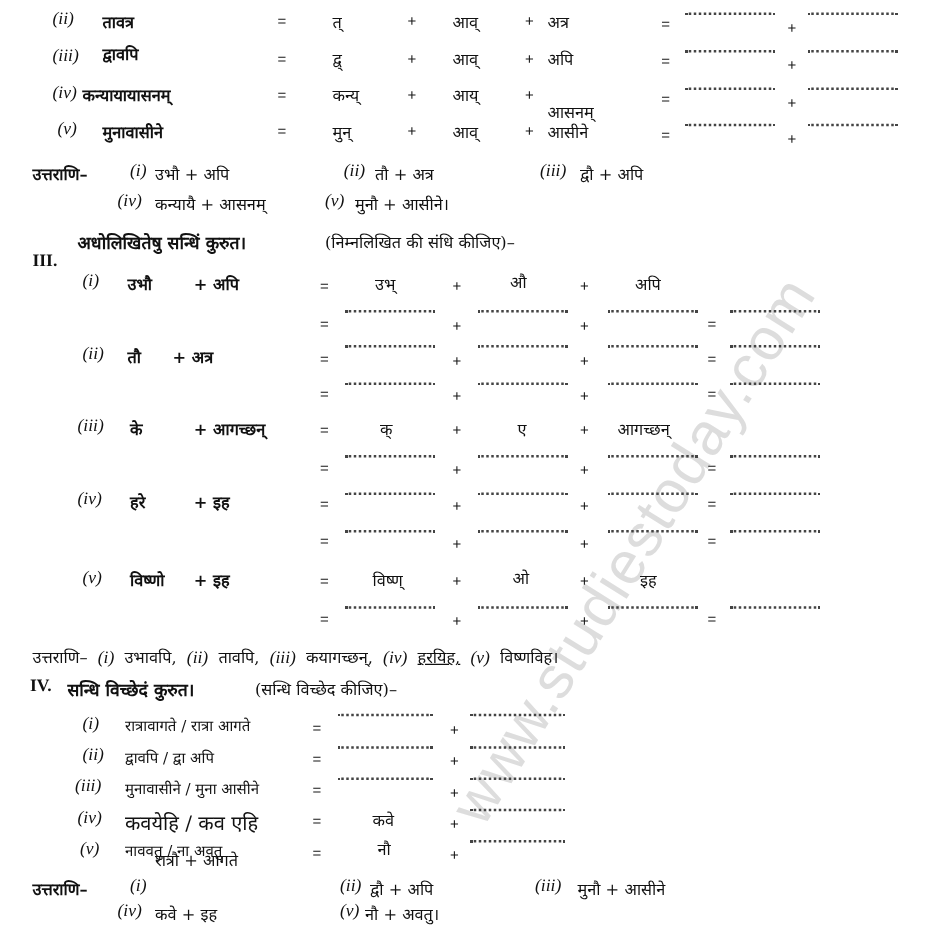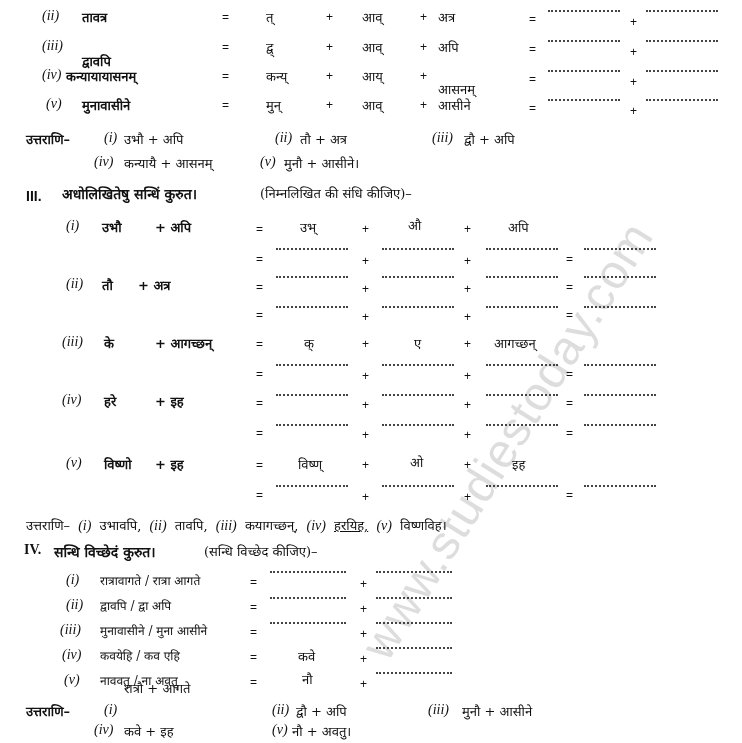--- a/index.html
+++ b/index.html
@@ -29,21 +29,21 @@
   <span class="abs plus" style="left:326px;top:10px">+</span>
   <span class="abs" style="left:362px;top:8px">आव्</span>
   <span class="abs plus" style="left:420px;top:10px">+</span>
   <span class="abs" style="left:438px;top:8px">अत्र</span>
   <span class="abs eq" style="left:529px;top:12px">=</span>
   <div class="blank" style="left:548px;top:10px;width:72px"></div>
   <span class="abs plus" style="left:630px;top:15px">+</span>
   <div class="blank" style="left:646px;top:10px;width:72px"></div>
 
   <span class="abs roman" style="left:42px;top:38px">(iii)</span>
-  <span class="abs b" style="left:82px;top:52px">द्वावपि</span>
+  <span class="abs b" style="left:82px;top:34px">द्वावपि</span>
   <span class="abs eq" style="left:222px;top:40px">=</span>
   <span class="abs" style="left:266px;top:38px">द्व्</span>
   <span class="abs plus" style="left:326px;top:40px">+</span>
   <span class="abs" style="left:362px;top:38px">आव्</span>
   <span class="abs plus" style="left:420px;top:40px">+</span>
   <span class="abs" style="left:438px;top:38px">अपि</span>
   <span class="abs eq" style="left:529px;top:42px">=</span>
   <div class="blank" style="left:548px;top:40px;width:72px"></div>
   <span class="abs plus" style="left:630px;top:45px">+</span>
   <div class="blank" style="left:646px;top:40px;width:72px"></div>
@@ -83,21 +83,21 @@
   <span class="abs" style="left:300px;top:130px">तौ + अत्र</span>
   <span class="abs roman" style="left:432px;top:130px">(iii)</span>
   <span class="abs" style="left:464px;top:130px">द्वौ + अपि</span>
   <span class="abs roman" style="left:94px;top:154px">(iv)</span>
   <span class="abs" style="left:124px;top:154px">कन्यायै + आसनम्</span>
   <span class="abs roman" style="left:260px;top:154px">(v)</span>
   <span class="abs" style="left:284px;top:154px">मुनौ + आसीने।</span>
 </div>
 
 <div>
-  <span class="abs h" style="left:26px;top:188px;font-family:Liberation Sans, sans-serif">III.</span>
+  <span class="abs h" style="left:26px;top:202px;font-family:Liberation Serif, serif">III.</span>
   <span class="abs h" style="left:62px;top:184px">अधोलिखितेषु सन्धिं कुरुत।</span>
   <span class="abs" style="left:260px;top:184px">(निम्नलिखित की संधि कीजिए)–</span>
 </div>
 
 <div>
 
   <span class="abs roman" style="left:66px;top:218px">(i)</span>
   <span class="abs b" style="left:102px;top:218px">उभौ</span>
   <span class="abs b" style="left:155px;top:218px">+ अपि</span>
   <span class="abs eq" style="left:256px;top:222px">=</span>
@@ -243,21 +243,21 @@
   <div class="blank" style="left:376px;top:597px;width:76px"></div>
 
   <span class="abs roman" style="left:60px;top:622px">(iii)</span>
   <span class="abs" style="left:100px;top:622px;font-size:12px">मुनावासीने / मुना  आसीने</span>
   <span class="abs eq" style="left:250px;top:625px">=</span>
   <div class="blank" style="left:270px;top:622px;width:76px"></div>
   <span class="abs plus" style="left:360px;top:627px">+</span>
   <div class="blank" style="left:376px;top:622px;width:76px"></div>
 
   <span class="abs roman" style="left:62px;top:647px">(iv)</span>
-  <span class="abs" style="left:100px;top:647px;font-size:12px">कवयेहि / कव एहि</span>
+  <span class="abs" style="left:100px;top:647px;font-size:16px">कवयेहि / कव एहि</span>
   <span class="abs eq" style="left:250px;top:650px">=</span>
   <span class="abs" style="left:298px;top:647px">कवे</span>
   <span class="abs plus" style="left:360px;top:652px">+</span>
   <div class="blank" style="left:376px;top:647px;width:76px"></div>
 
   <span class="abs roman" style="left:64px;top:672px">(v)</span>
   <span class="abs" style="left:100px;top:672px;font-size:12px">नाववतु / ना  अवतु</span>
   <span class="abs eq" style="left:250px;top:675px">=</span>
   <span class="abs" style="left:302px;top:670px">नौ</span>
   <span class="abs plus" style="left:360px;top:677px">+</span>

